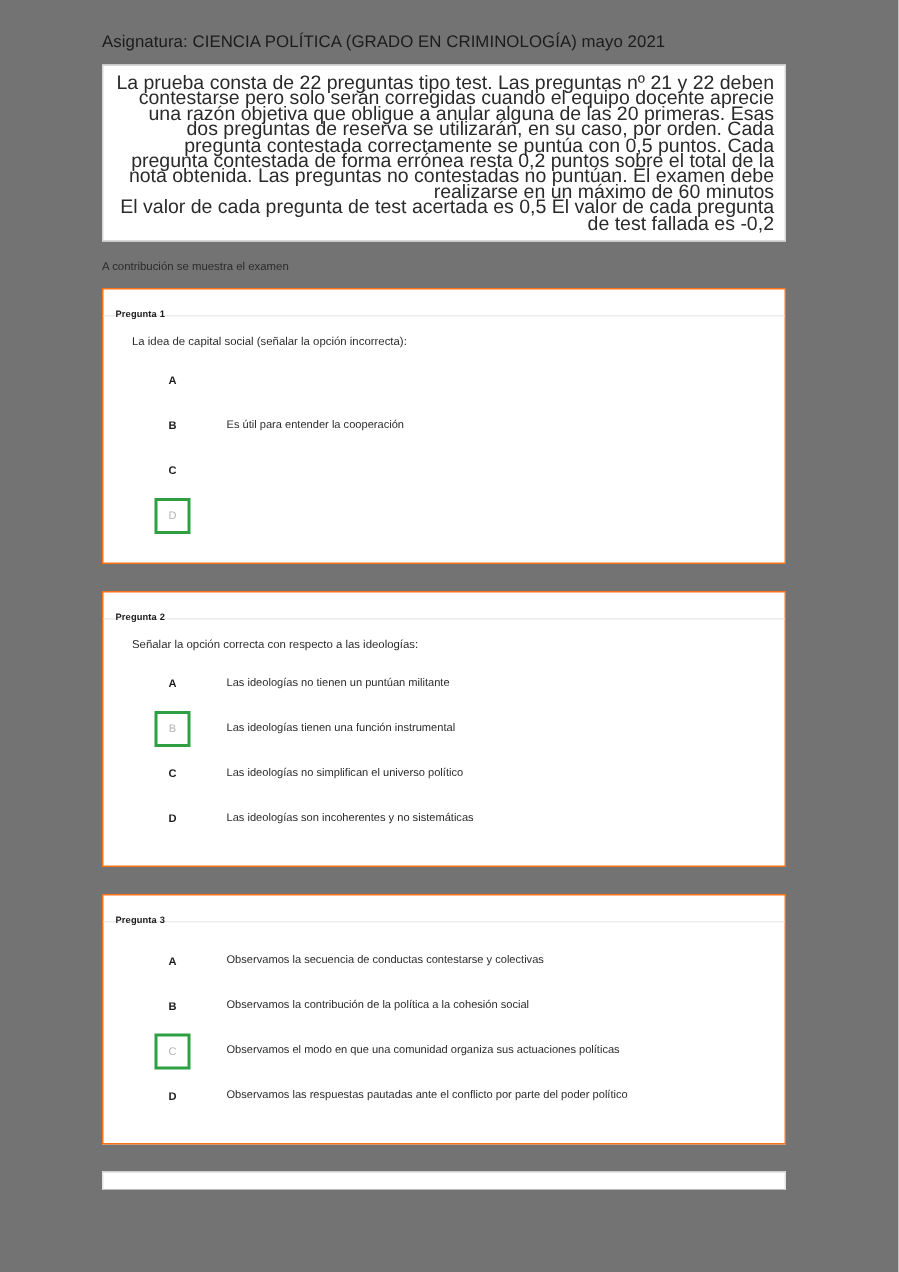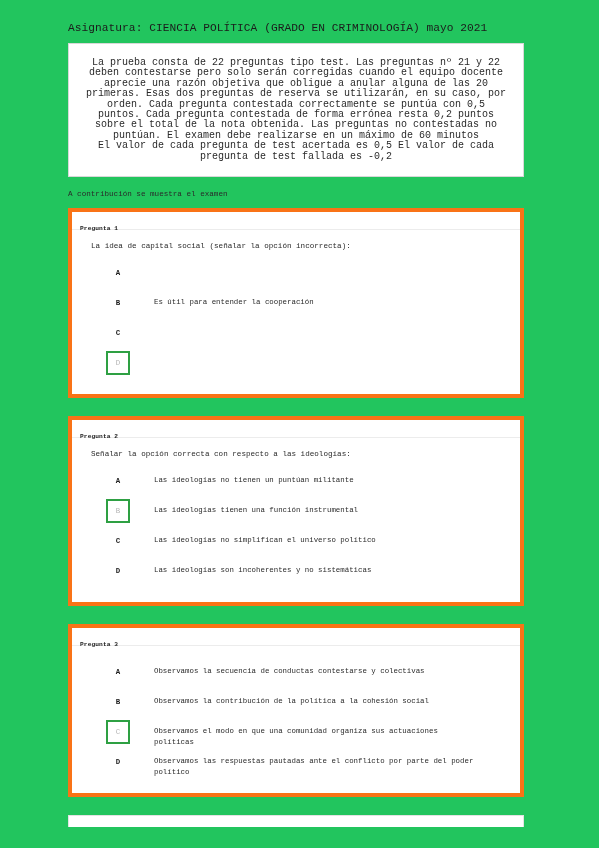--- a/index.html
+++ b/index.html
@@ -5,23 +5,23 @@
 <style>
   html, body {
     margin: 0;
     padding: 0;
     background: #ffffff;
   }
   .page {
     position: relative;
     width: 599px;
     height: 848px;
-    background: #22c55e;
+    background: #737373;
     overflow: hidden;
-    font-family: Liberation Mono, monospace;
+    font-family: Liberation Sans, sans-serif;
     color: #222222;
     -webkit-font-smoothing: antialiased;
   }
   .content {
     position: absolute;
     left: 68px;
     top: 0;
     width: 456px;
   }
 
@@ -39,40 +39,40 @@
   
   .instructions-box {
     border: 1px solid #d8d8d8;
     background: #ffffff;
     padding: 6px 7px 6px 7px;
     box-sizing: border-box;
     width: 456px;
     min-height: 88px;
   }
   .instructions-text {
-    font-size: 10px;
+    font-size: 13px;
     line-height: 10.4px;
     color: #2a2a2a;
-    text-align: center;
-    margin: 8px;
+    text-align: right;
+    margin: 0;
     white-space: pre-line;
   }
 
   
   .lead-in {
     font-size: 7.6px;
     line-height: 10px;
     color: #2a2a2a;
     padding-top: 12px;
     padding-bottom: 9px;
   }
 
   
   .qcard {
-    border: 4px solid #f97316;
+    border: 1px solid #f97316;
     background: #ffffff;
     box-sizing: border-box;
     width: 456px;
     margin-bottom: 18px;
   }
   .qcard-header {
     border-bottom: 1px solid #ececec;
     padding: 5px 8px 5px 8px;
     box-sizing: border-box;
     height: 18px;

